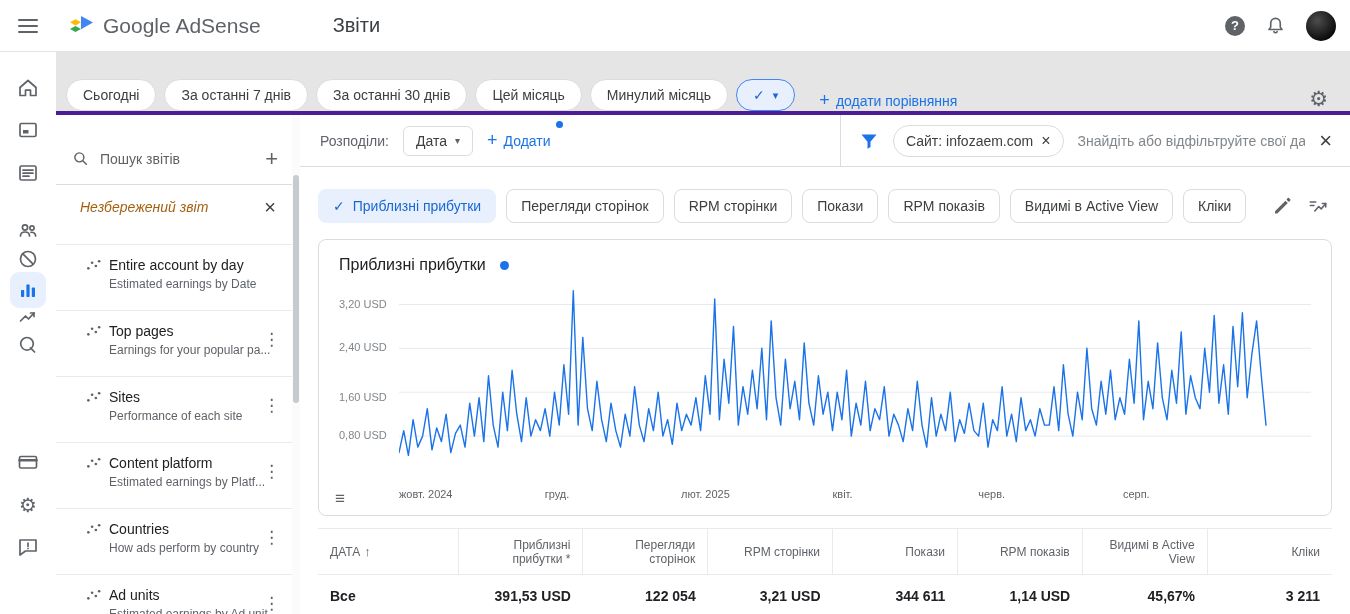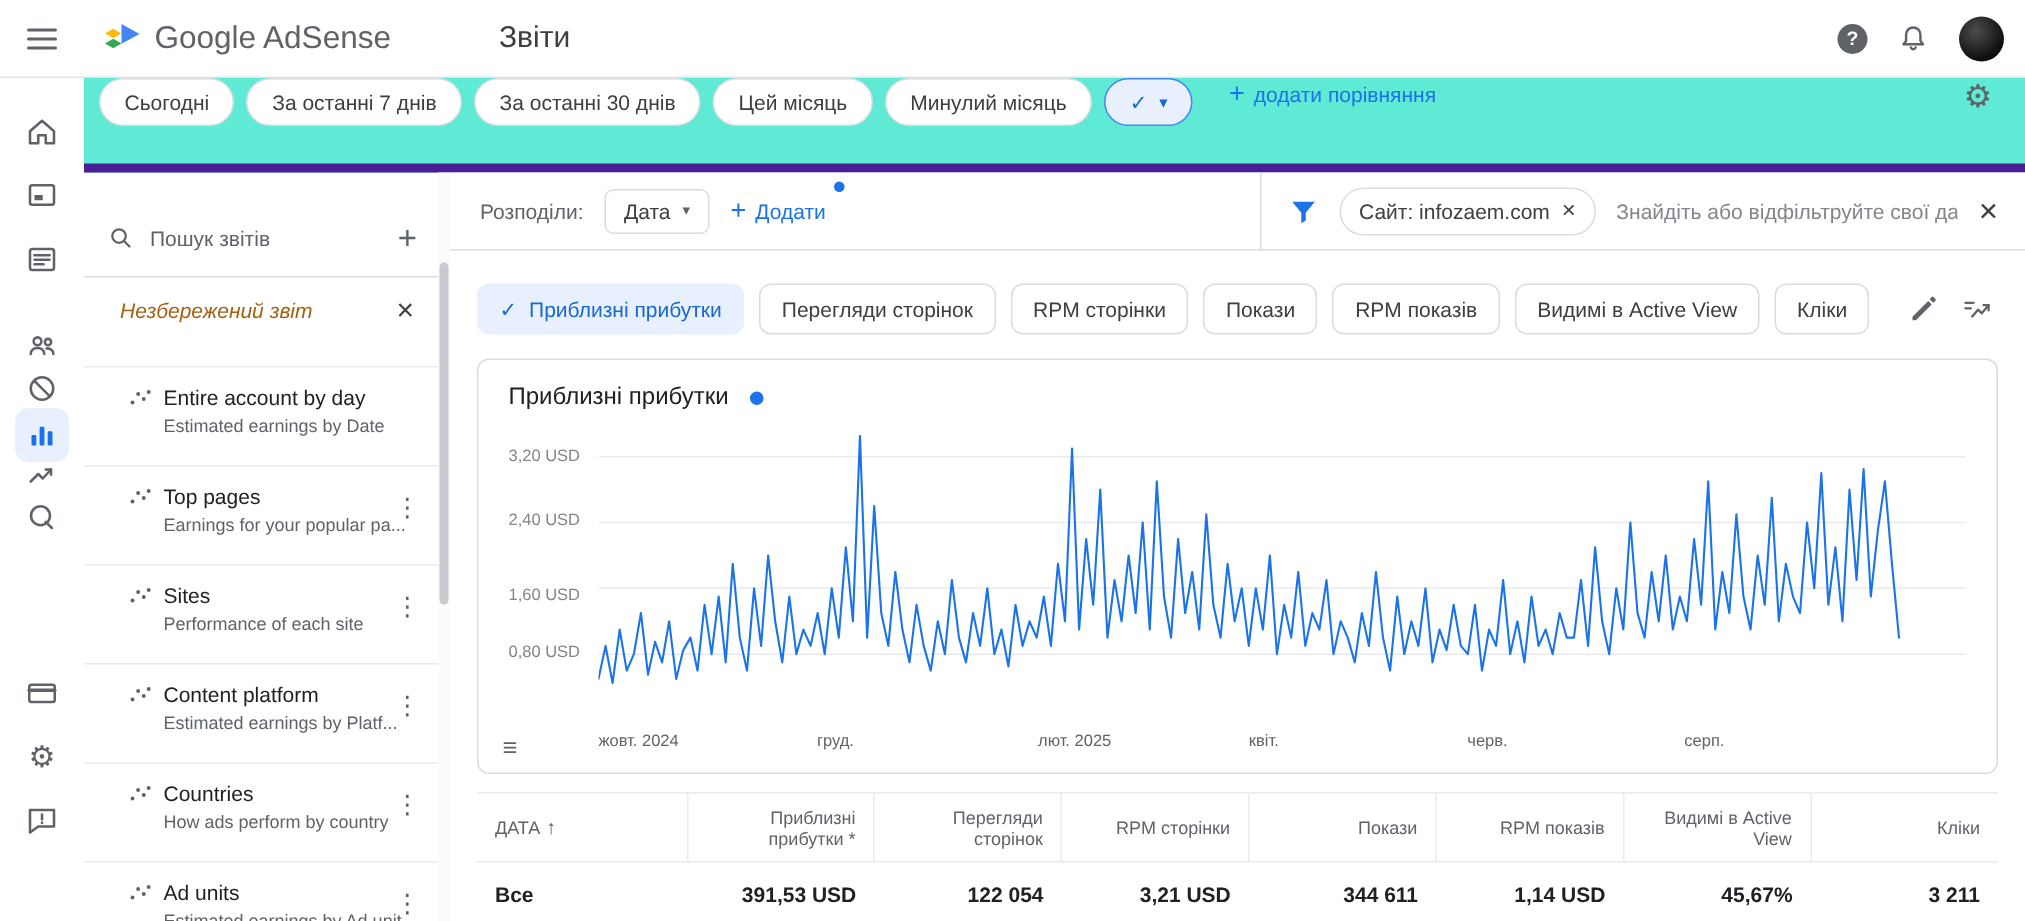--- a/index.html
+++ b/index.html
@@ -14,22 +14,22 @@
   .brand { display:flex; align-items:center; gap:9px; margin-left:30px; }
   .brand-text { font-size:21px; color:#5f6368; }
   .page-title { font-size:20px; color:#3c4043; margin-left:72px; }
   .topbar-right { margin-left:auto; display:flex; align-items:center; gap:20px; }
   .help-circle { width:20px; height:20px; border-radius:50%; background:#5f6368; color:#fff;
     font-size:13px; font-weight:bold; display:flex; align-items:center; justify-content:center; cursor:pointer; }
   .avatar { width:30px; height:30px; border-radius:50%;
     background:radial-gradient(circle at 38% 32%, #4d4d4d, #0c0c0c 72%); cursor:pointer; }
 
   
-  .datebar { position:absolute; top:52px; left:56px; right:0; height:63px; background:#5eead4;
-    border-bottom:6px solid #4c1d95; display:flex; align-items:flex-start; padding:0 22px 0 10px; gap:8px; }
+  .datebar { position:absolute; top:52px; left:56px; right:0; height:63px; background:#e5e5e5;
+    border-bottom:4px solid #4c1d95; display:flex; align-items:flex-end; padding:0 22px 0 10px; gap:8px; }
   .chip { height:32px; padding:0 16px; border:1px solid #dadce0; border-radius:17px; background:#fff;
     display:flex; align-items:center; font-size:14px; color:#3c4043; cursor:pointer; white-space:nowrap; }
   .chip.range { background:#e8f0fe; border:1.5px solid #4285f4; color:#1967d2; gap:8px; font-weight:500; }
   .chip.range .caret { font-size:11px; }
   .add-comparison { display:flex; align-items:center; gap:6px; color:#1a73e8; font-size:14px;
     font-weight:500; margin-left:16px; cursor:pointer; }
   .add-comparison .plus { font-size:18px; font-weight:400; }
   .datebar .gear { margin-left:auto; font-size:21px; color:#5f6368; cursor:pointer; }
 
   
@@ -402,21 +402,21 @@
           <svg id="chart-svg" preserveAspectRatio="none" viewBox="0 0 912 192">
               <line x1="0" y1="16.5" x2="912" y2="16.5" stroke="#e8eaed" stroke-width="1"></line>
               <line x1="0" y1="60.3" x2="912" y2="60.3" stroke="#e8eaed" stroke-width="1"></line>
               <line x1="0" y1="104.2" x2="912" y2="104.2" stroke="#e8eaed" stroke-width="1"></line>
               <line x1="0" y1="148.1" x2="912" y2="148.1" stroke="#e8eaed" stroke-width="1"></line>
               <polyline points="0.0,164.6 4.7,142.6 9.4,167.3 14.1,131.7 18.8,159.1 23.6,148.1 28.3,120.7 33.0,161.8 37.7,139.9 42.4,153.6 47.1,126.2 51.8,164.6 56.5,145.4 61.3,137.1 66.0,159.1 70.7,115.2 75.4,148.1 80.1,109.7 84.8,153.6 89.5,87.8 94.2,137.1 99.0,159.1 103.7,104.2 108.4,142.6 113.1,82.3 117.8,126.2 122.5,153.6 127.2,109.7 131.9,148.1 136.6,131.7 141.4,142.6 146.1,120.7 150.8,148.1 155.5,104.2 160.2,137.1 164.9,76.8 169.6,126.2 174.3,2.7 179.1,137.1 183.8,49.4 188.5,120.7 193.2,142.6 197.9,93.3 202.6,131.7 207.3,153.6 212.0,115.2 216.8,142.6 221.5,159.1 226.2,126.2 230.9,148.1 235.6,98.7 240.3,137.1 245.0,153.6 249.7,120.7 254.4,142.6 259.2,104.2 263.9,148.1 268.6,131.7 273.3,156.3 278.0,115.2 282.7,142.6 287.4,126.2 292.1,137.1 296.9,109.7 301.6,142.6 306.3,87.8 311.0,126.2 315.7,11.0 320.4,131.7 325.1,71.3 329.8,115.2 334.5,38.4 339.3,137.1 344.0,98.7 348.7,126.2 353.4,82.3 358.1,120.7 362.8,60.3 367.5,131.7 372.2,32.9 377.0,109.7 381.7,137.1 386.4,71.3 391.1,120.7 395.8,93.3 400.5,131.7 405.2,54.9 409.9,115.2 414.7,137.1 419.4,87.8 424.1,126.2 428.8,104.2 433.5,142.6 438.2,104.2 442.9,131.7 447.6,82.3 452.3,148.1 457.1,115.2 461.8,137.1 466.5,93.3 471.2,142.6 475.9,120.7 480.6,131.7 485.3,98.7 490.0,148.1 494.8,126.2 499.5,137.1 504.2,153.6 508.9,120.7 513.6,142.6 518.3,93.3 523.0,137.1 527.7,159.1 532.5,109.7 537.2,148.1 541.9,126.2 546.6,142.6 551.3,104.2 556.0,153.6 560.7,131.7 565.4,145.4 570.1,115.2 574.9,142.6 579.6,148.1 584.3,115.2 589.0,159.1 593.7,131.7 598.4,142.6 603.1,98.7 607.8,148.1 612.6,126.2 617.3,153.6 622.0,109.7 626.7,142.6 631.4,131.7 636.1,148.1 640.8,120.7 645.5,137.1 650.3,137.1 655.0,98.7 659.7,142.6 664.4,76.8 669.1,126.2 673.8,148.1 678.5,104.2 683.2,131.7 687.9,60.3 692.7,120.7 697.4,137.1 702.1,93.3 706.8,126.2 711.5,82.3 716.2,131.7 720.9,109.7 725.6,126.2 730.4,71.3 735.1,115.2 739.8,32.9 744.5,131.7 749.2,93.3 753.9,120.7 758.6,54.9 763.3,109.7 768.0,131.7 772.8,82.3 777.5,115.2 782.2,43.9 786.9,126.2 791.6,87.8 796.3,109.7 801.0,120.7 805.7,60.3 810.5,104.2 815.2,27.4 819.9,115.2 824.6,76.8 829.3,126.2 834.0,38.4 838.7,98.7 843.4,24.7 848.2,109.7 852.9,65.8 857.6,32.9 862.3,87.8 867.0,137.1" fill="none" stroke="#1a73e8" stroke-width="1.4" stroke-linejoin="round" stroke-linecap="round"></polyline>
             </svg>
           <div id="xlabels">
               <div class="xlab" style="left:0.0px">жовт. 2024</div>
               <div class="xlab" style="left:145.7px">груд.</div>
-              <div class="xlab" style="left:293.0px">лют. 2025</div>
+              <div class="xlab" style="left:282px">лют. 2025</div>
               <div class="xlab" style="left:433.5px">квіт.</div>
               <div class="xlab" style="left:579.2px">черв.</div>
               <div class="xlab" style="left:723.9px">серп.</div>
             </div>
         </div>
       </div>
       <span class="chart-menu">≡</span>
     </div>
 
     <table class="rtable">

